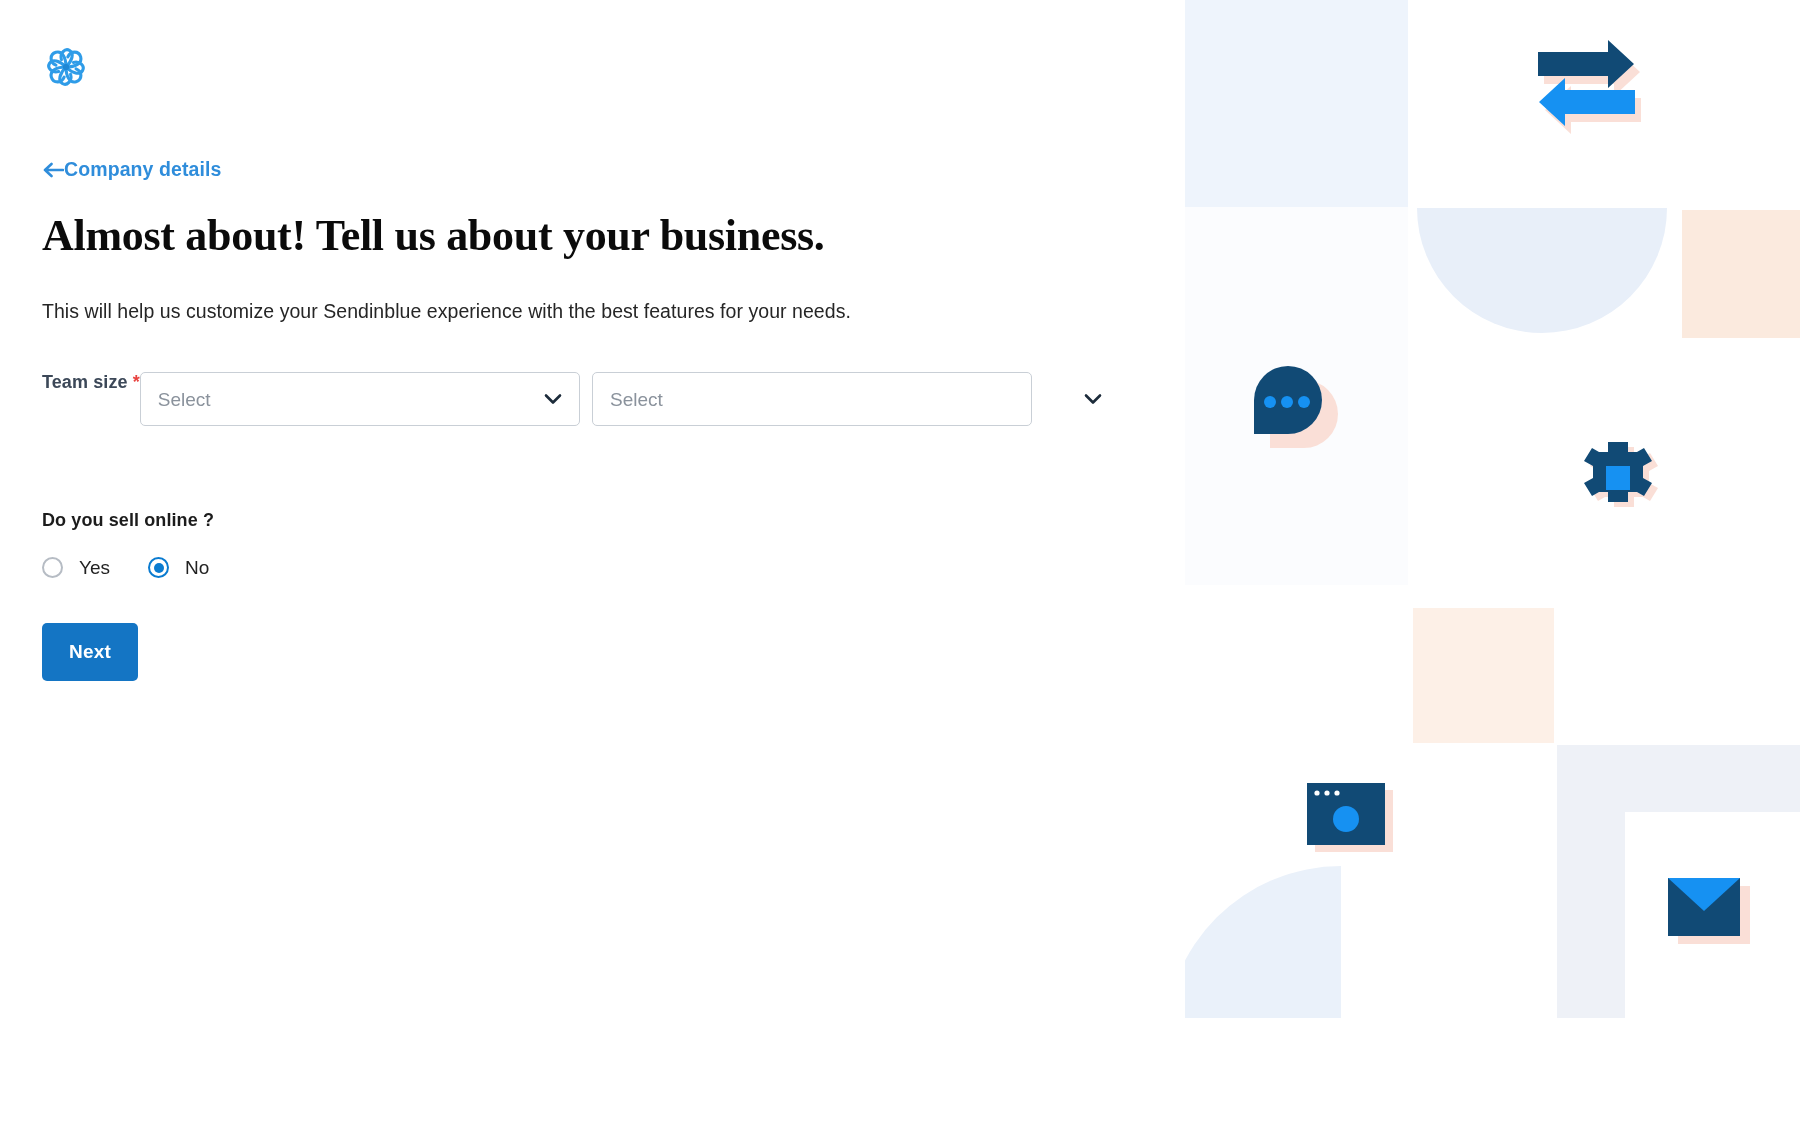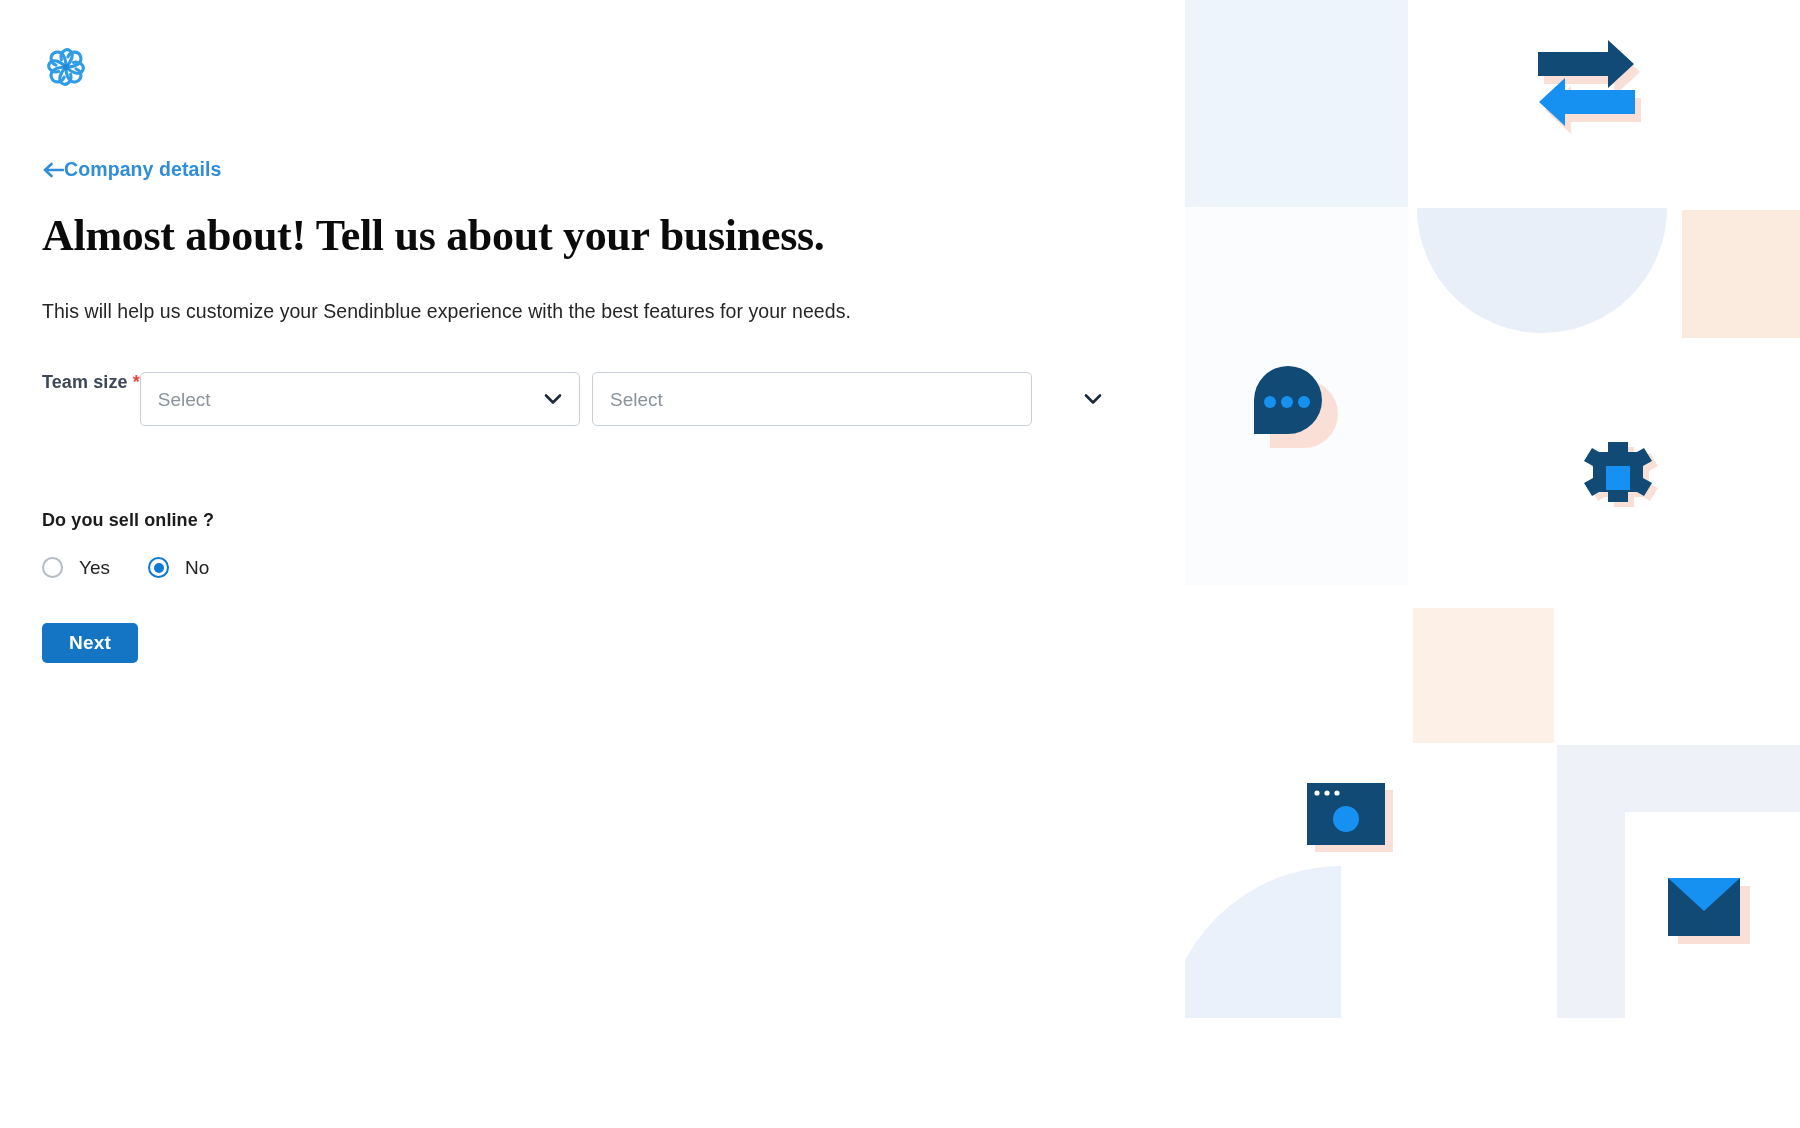--- a/index.html
+++ b/index.html
@@ -173,21 +173,21 @@
     color: #222;
     margin-left: 16px;
     white-space: nowrap;
   }
 
   
   #next-button {
     position: absolute;
     left: 42px; top: 623px;
     min-width: 96px;
-    height: 40px;
+    height: 58px;
     background: #1475c4;
     border: none;
     border-radius: 5px;
     color: #ffffff;
     font-family: "Liberation Sans", sans-serif;
     font-size: 19px;
     font-weight: 700;
     padding: 0 22px;
     cursor: pointer;
     letter-spacing: 0.2px;

